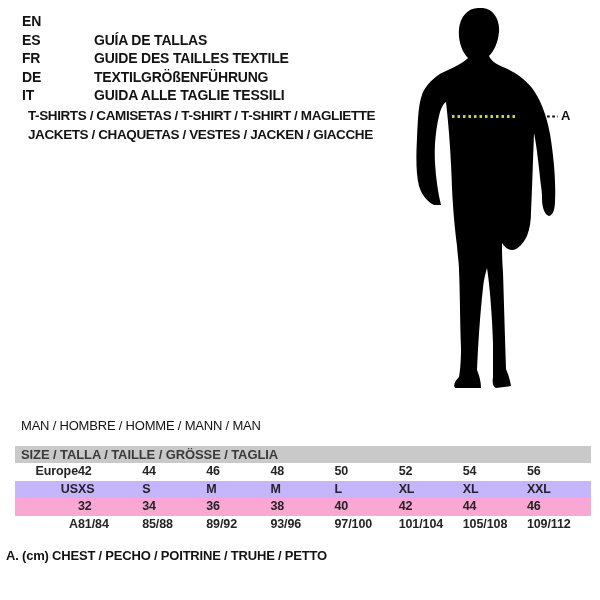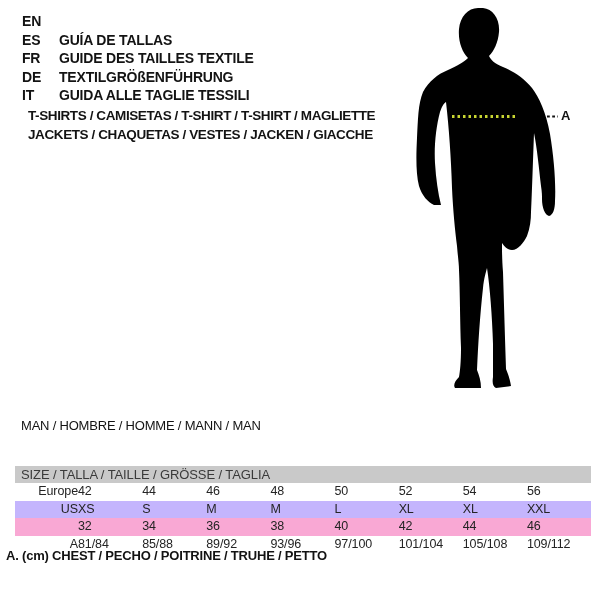--- a/index.html
+++ b/index.html
@@ -5,31 +5,31 @@
   html,body{margin:0;padding:0;}
   body{
     width:600px;height:600px;position:relative;overflow:hidden;
     background:#ffffff;
     font-family:"Liberation Sans","DejaVu Sans",sans-serif;
     color:#111;
     -webkit-font-smoothing:antialiased;
   }
   
   .lang-list{position:absolute;left:22px;top:12px;font-size:14px;font-weight:700;letter-spacing:-0.2px;color:#131313;}
-  .lang-row{display:flex;line-height:18.5px;}
+  .lang-row{display:flex;line-height:18.5px;gap:35px;}
   .lang-code{width:37px;flex:0 0 37px;}
   
   .categories{position:absolute;left:28px;top:107px;font-size:13.5px;font-weight:700;letter-spacing:-0.4px;line-height:18.5px;color:#131313;}
   
   .figure-svg{position:absolute;left:0;top:0;width:600px;height:600px;}
   .measure-label{position:absolute;left:561px;top:108px;font-size:13px;font-weight:600;color:#111;}
   
   .section-title{position:absolute;left:21px;top:418px;font-size:13px;font-weight:400;letter-spacing:-0.2px;color:#131313;}
   
-  .size-table{position:absolute;left:15px;top:466px;width:576px;font-size:12.5px;color:#242424;letter-spacing:-0.1px;}
+  .size-table{position:absolute;left:15px;top:446px;width:576px;font-size:12.5px;color:#242424;letter-spacing:-0.1px;font-weight:bold;}
   .t-header{height:17px;line-height:17px;padding-left:6px;font-size:13px;color:#3a3a3a;}
   .t-row{display:grid;grid-template-columns:63px repeat(8,1fr);height:17.5px;line-height:17.5px;}
   .t-label{padding-left:6px;text-align:right;}
   .t-cell{}
   
   .footnote{position:absolute;left:6px;top:548px;font-size:13px;font-weight:700;letter-spacing:-0.2px;color:#131313;}
 </style>
 </head>
 <body>
 

